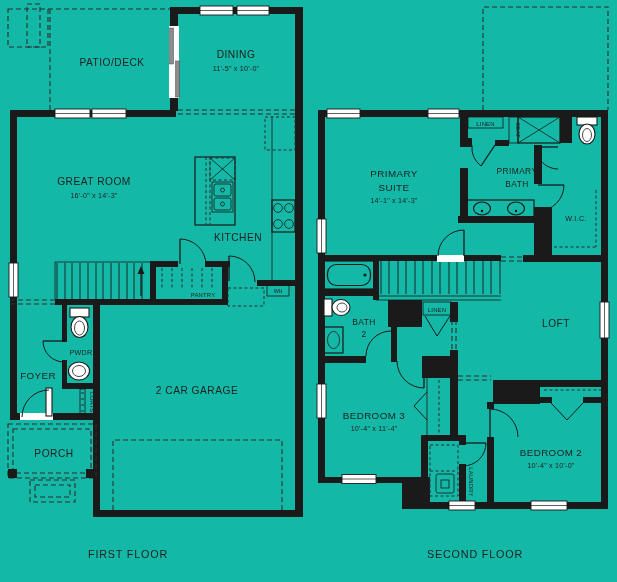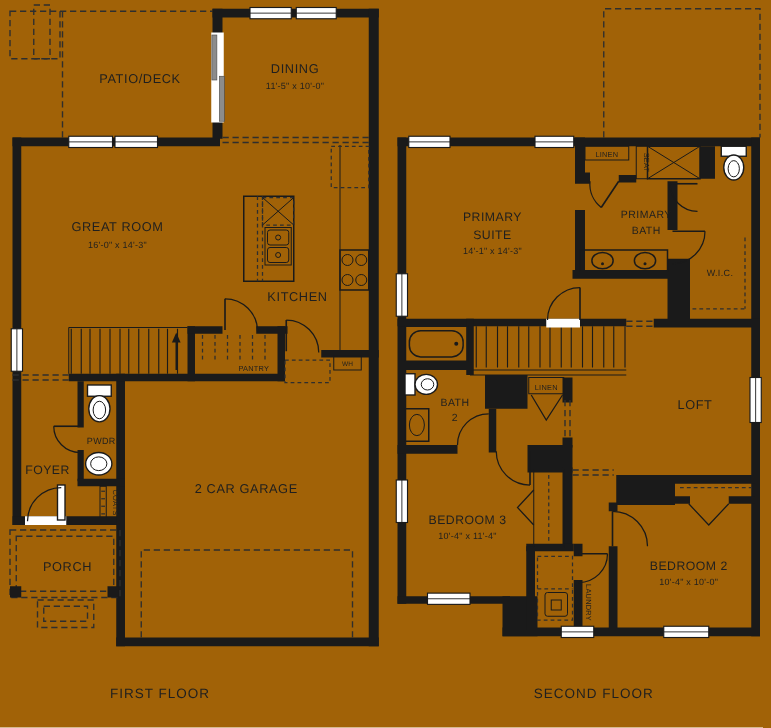--- a/index.html
+++ b/index.html
@@ -1,16 +1,16 @@
 <!DOCTYPE html>
 <html><head>
 <meta charset="utf-8">
 <style>
   html,body{margin:0;padding:0;background:#ffffff;}
-  .canvas{position:relative;width:617px;height:582px;background:#a16207;overflow:hidden;}
+  .canvas{position:relative;width:617px;height:582px;background:#14b8a6;overflow:hidden;}
   svg{display:block;}
   .wall{fill:#1a1a1a;stroke:none;}
   .thin{fill:none;stroke:#1a1a1a;stroke-width:1.2;}
   .thin08{fill:none;stroke:#1a1a1a;stroke-width:0.8;}
   .dash{fill:none;stroke:#2e2e2e;stroke-width:1.1;stroke-dasharray:5 3;}
   .dashsm{fill:none;stroke:#2e2e2e;stroke-width:1;stroke-dasharray:3 2.5;}
   .door{fill:none;stroke:#1a1a1a;stroke-width:1;}
   .leaf{fill:none;stroke:#1a1a1a;stroke-width:1.3;}
   .tread{stroke:#1a1a1a;stroke-width:0.9;}
   .win{fill:#ffffff;stroke:#1a1a1a;stroke-width:0.9;}

